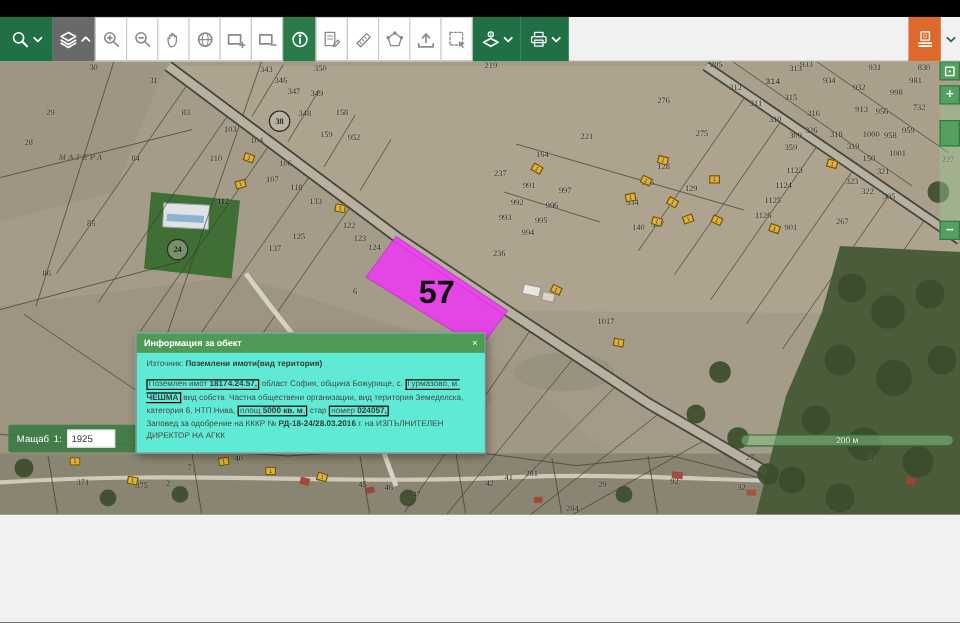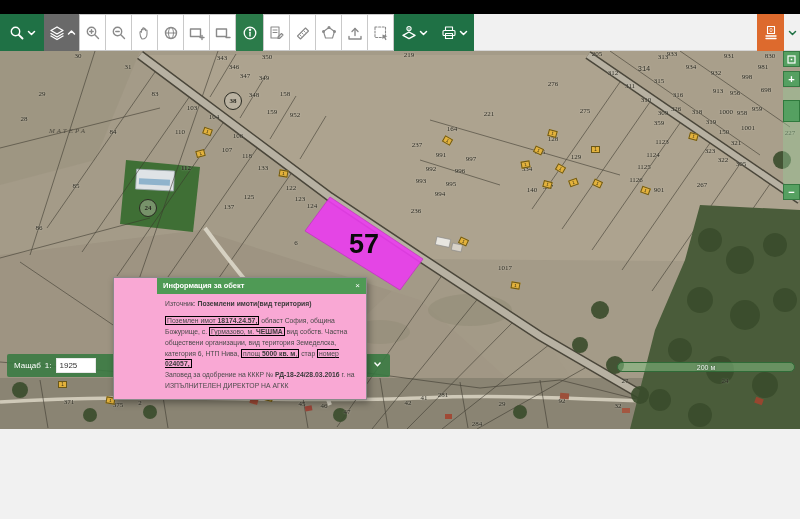--- a/index.html
+++ b/index.html
@@ -48,22 +48,22 @@
         display:flex;align-items:center;justify-content:center;
         font:7px "Liberation Sans",sans-serif;color:#f2f8f2;text-shadow:0 0 2px #2a4a2a;}
   .statusbar{position:absolute;left:7px;top:354px;width:383px;height:23px;border-radius:2px;
         background:rgba(58,122,66,.9);z-index:7;display:flex;align-items:center;gap:4px;
         padding:0 7px;box-sizing:border-box;color:#fff;font:8px "Liberation Sans",sans-serif;}
   .statusbar input{width:40px;height:15px;border:1px solid #e8e8e8;font:8px "Liberation Sans",sans-serif;
         color:#333;padding:0 3px;box-sizing:border-box;}
   .sb-x{position:absolute;left:315px;top:6px;}
   .sb-chev{position:absolute;right:8px;top:7px;cursor:pointer;}
   
-  .popup{position:absolute;left:113px;top:277px;width:254px;background:#f9a8d4;border:1px solid #8a8a8a;
-        box-shadow:2px 3px 7px rgba(0,0,0,.35);z-index:8;box-sizing:border-box;padding-left:43px;}
+  .popup{position:absolute;left:113px;top:277px;width:292px;background:#5eead4;border:1px solid #8a8a8a;
+        box-shadow:2px 3px 7px rgba(0,0,0,.35);z-index:8;box-sizing:border-box;}
   .popup-h{background:#4f9a55;color:#fff;font:bold 7.5px "Liberation Sans",sans-serif;
         padding:3px 6px 4px;display:flex;justify-content:space-between;align-items:center;}
   .popup-x{cursor:pointer;font-weight:normal;font-size:8px;}
   .popup-b{padding:5px 8px 7px;color:#4a4a4a;font:6.8px "Liberation Sans",sans-serif;line-height:1.6;}
   .popup-b b{color:#3a3a3a;}
   .srcline{margin-bottom:6px;}
   .boxed{border:1.2px solid #000;padding:0 1px;}
 </style>
 </head>
 <body>
@@ -377,21 +377,21 @@
         <span class="plabel" style="left: 636px; top: 129px;">1126</span>
         <span class="plabel" style="left: 672px; top: 3px;">933</span>
         <span class="plabel" style="left: 691px; top: 16px;">934</span>
         <span class="plabel" style="left: 729px; top: 5px;">931</span>
         <span class="plabel" style="left: 716px; top: 22px;">932</span>
         <span class="plabel" style="left: 718px; top: 40px;">913</span>
         <span class="plabel" style="left: 770px; top: 5px;">830</span>
         <span class="plabel" style="left: 763px; top: 16px;">981</span>
         <span class="plabel" style="left: 747px; top: 26px;">998</span>
         <span class="plabel" style="left: 735px; top: 42px;">956</span>
-        <span class="plabel" style="left: 766px; top: 39px;">698</span>
+        <span class="plabel" style="left: 766px; top: 39px;">732</span>
         <span class="plabel" style="left: 757px; top: 58px;">959</span>
         <span class="plabel" style="left: 742px; top: 62px;">958</span>
         <span class="plabel" style="left: 726px; top: 61px;">1000</span>
         <span class="plabel" style="left: 748px; top: 77px;">1001</span>
         <span class="plabel" style="left: 790px; top: 82px;">227</span>
         <span class="plabel" style="left: 553px; top: 33px;">276</span>
         <span class="plabel" style="left: 585px; top: 60px;">275</span>
         <span class="plabel" style="left: 489px; top: 63px;">221</span>
         <span class="plabel" style="left: 452px; top: 78px;">164</span>
         <span class="plabel" style="left: 417px; top: 94px;">237</span>

